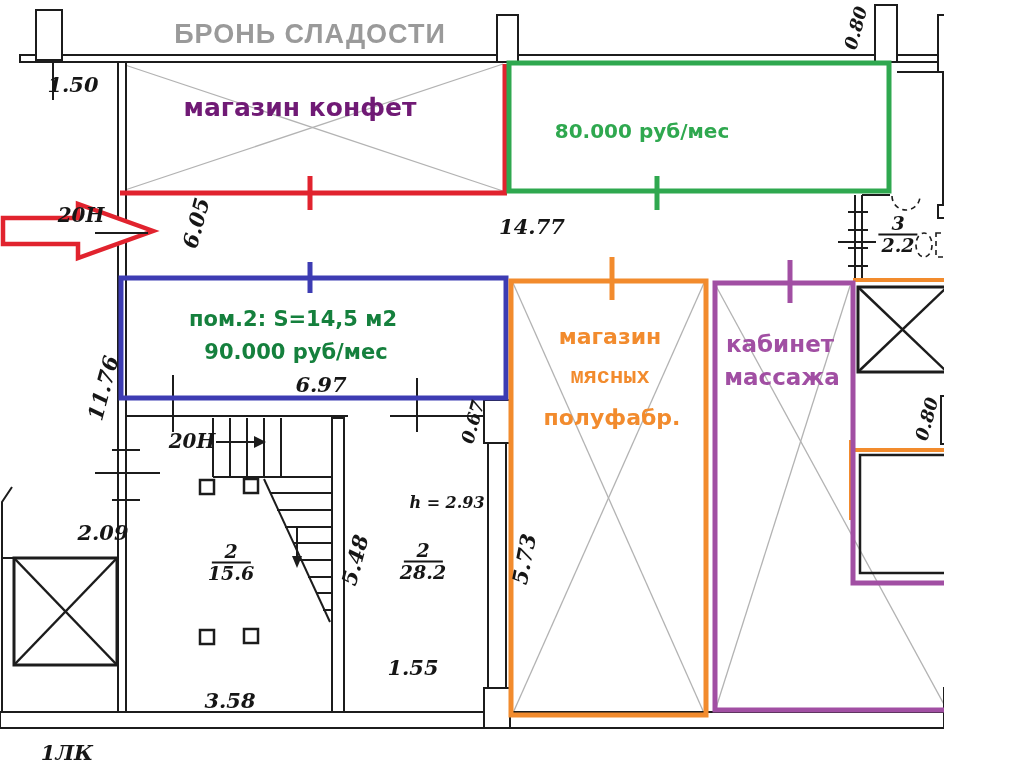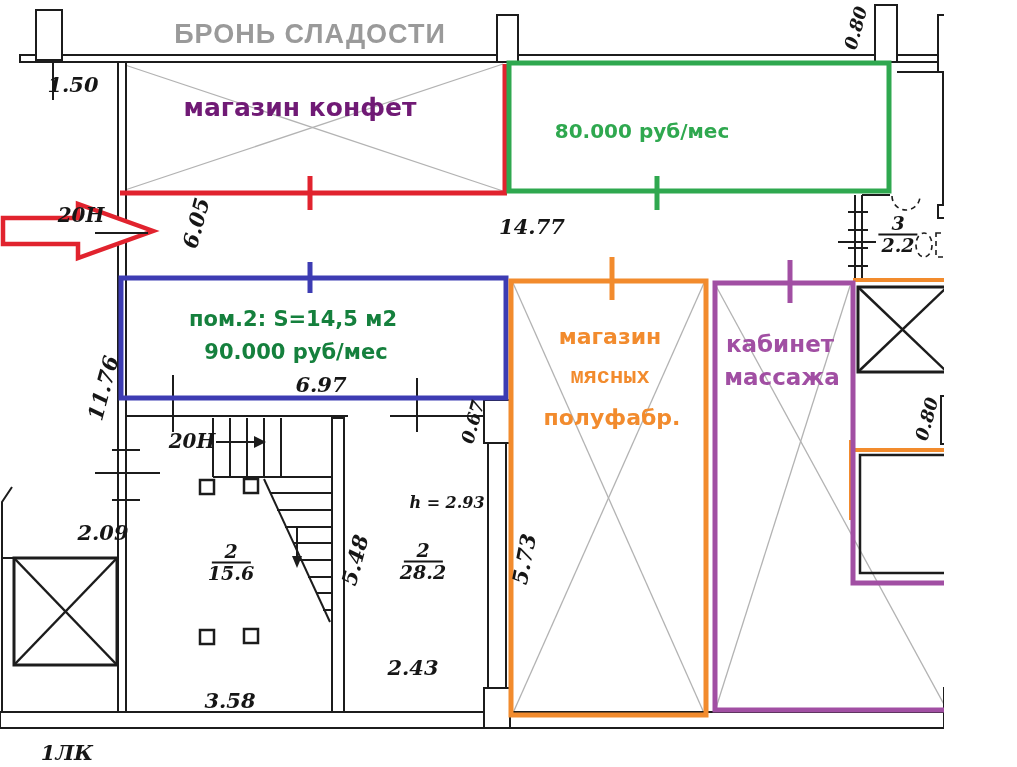--- a/index.html
+++ b/index.html
@@ -181,21 +181,21 @@
 <div class="lbl unit purple-t" style="left:782px;top:377px;">массажа</div>
 
 <div class="lbl dim" style="left:73px;top:84px;">1.50</div>
 <div class="lbl dim rot" style="left:196px;top:223px;">6.05</div>
 <div class="lbl dim" style="left:532px;top:210px;margin-top:16px;">14.77</div>
 <div class="lbl dim rot" style="left:103px;top:388px;">11.76</div>
 <div class="lbl dim" style="left:321px;top:384px;">6.97</div>
 <div class="lbl dim dim-sm rot" style="left:473px;top:422px;">0.67</div>
 <div class="lbl dim rot" style="left:355px;top:560px;">5.48</div>
 <div class="lbl dim rot80" style="left:524px;top:559px;">5.73</div>
-<div class="lbl dim" style="left:413px;top:667px;">2.43</div>
+<div class="lbl dim" style="left:413px;top:667px;">1.55</div>
 <div class="lbl dim" style="left:230px;top:700px;font-style:italic;">3.58</div>
 <div class="lbl dim" style="left:67px;top:532px;margin-left:36px;">2.09</div>
 <div class="lbl dim dim-sm rot" style="left:856px;top:28px;">0.80</div>
 <div class="lbl dim dim-sm rot" style="left:927px;top:419px;">0.80</div>
 <div class="lbl dim hnote" style="left:447px;top:503px;">h = 2.93</div>
 
 <div class="lbl frac" style="left:231px;top:562px;">
   <span class="num">2</span>
   <span class="den">15.6</span>
 </div>

